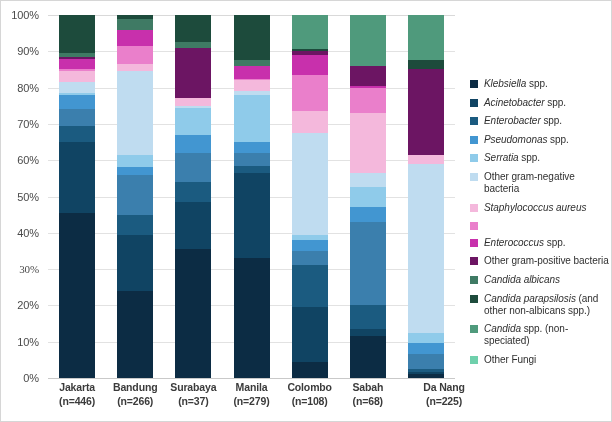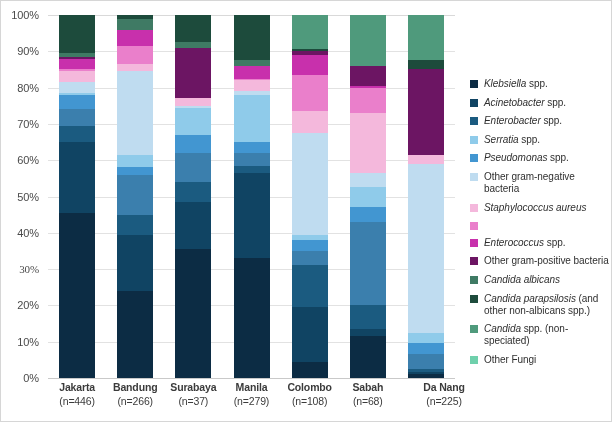--- a/index.html
+++ b/index.html
@@ -94,21 +94,21 @@
     top: 0;
     text-align: center;
     font-size: 10.5px;
     font-weight: bold;
     color: #3b3b3b;
     line-height: 13.5px;
     letter-spacing: -0.15px;
   }
   .x-tick .nlabel {
     display: block;
-    font-weight: normal;
+    font-weight: bold;
   }
 
   
   #legend {
     position: absolute;
     left: 470px;
     top: 78px;
     width: 142px;
   }
   .legend-row {
@@ -307,28 +307,28 @@
       </div>
       <div class="legend-row">
         <span class="legend-swatch" style="background: rgb(16, 68, 99);"></span>
         <span class="legend-text"><span class="it">Acinetobacter</span><span class="rm"> spp.</span></span>
       </div>
       <div class="legend-row">
         <span class="legend-swatch" style="background: rgb(27, 91, 128);"></span>
         <span class="legend-text"><span class="it">Enterobacter</span><span class="rm"> spp.</span></span>
       </div>
       <div class="legend-row">
+        <span class="legend-swatch" style="background: rgb(66, 150, 209);"></span>
+        <span class="legend-text"><span class="it">Pseudomonas</span><span class="rm"> spp.</span></span>
+      </div>
+      <div class="legend-row">
         <span class="legend-swatch" style="background: rgb(143, 203, 234);"></span>
         <span class="legend-text"><span class="it">Serratia</span><span class="rm"> spp.</span></span>
       </div>
       <div class="legend-row">
-        <span class="legend-swatch" style="background: rgb(66, 150, 209);"></span>
-        <span class="legend-text"><span class="it">Pseudomonas</span><span class="rm"> spp.</span></span>
-      </div>
-      <div class="legend-row">
         <span class="legend-swatch" style="background: rgb(191, 220, 240);"></span>
         <span class="legend-text"><span class="rm">Other gram-negative bacteria</span></span>
       </div>
       <div class="legend-row">
         <span class="legend-swatch" style="background: rgb(244, 184, 220);"></span>
         <span class="legend-text"><span class="it">Staphylococcus aureus</span></span>
       </div>
       <div class="legend-row">
         <span class="legend-swatch" style="background: rgb(234, 127, 203);"></span>
       </div>

